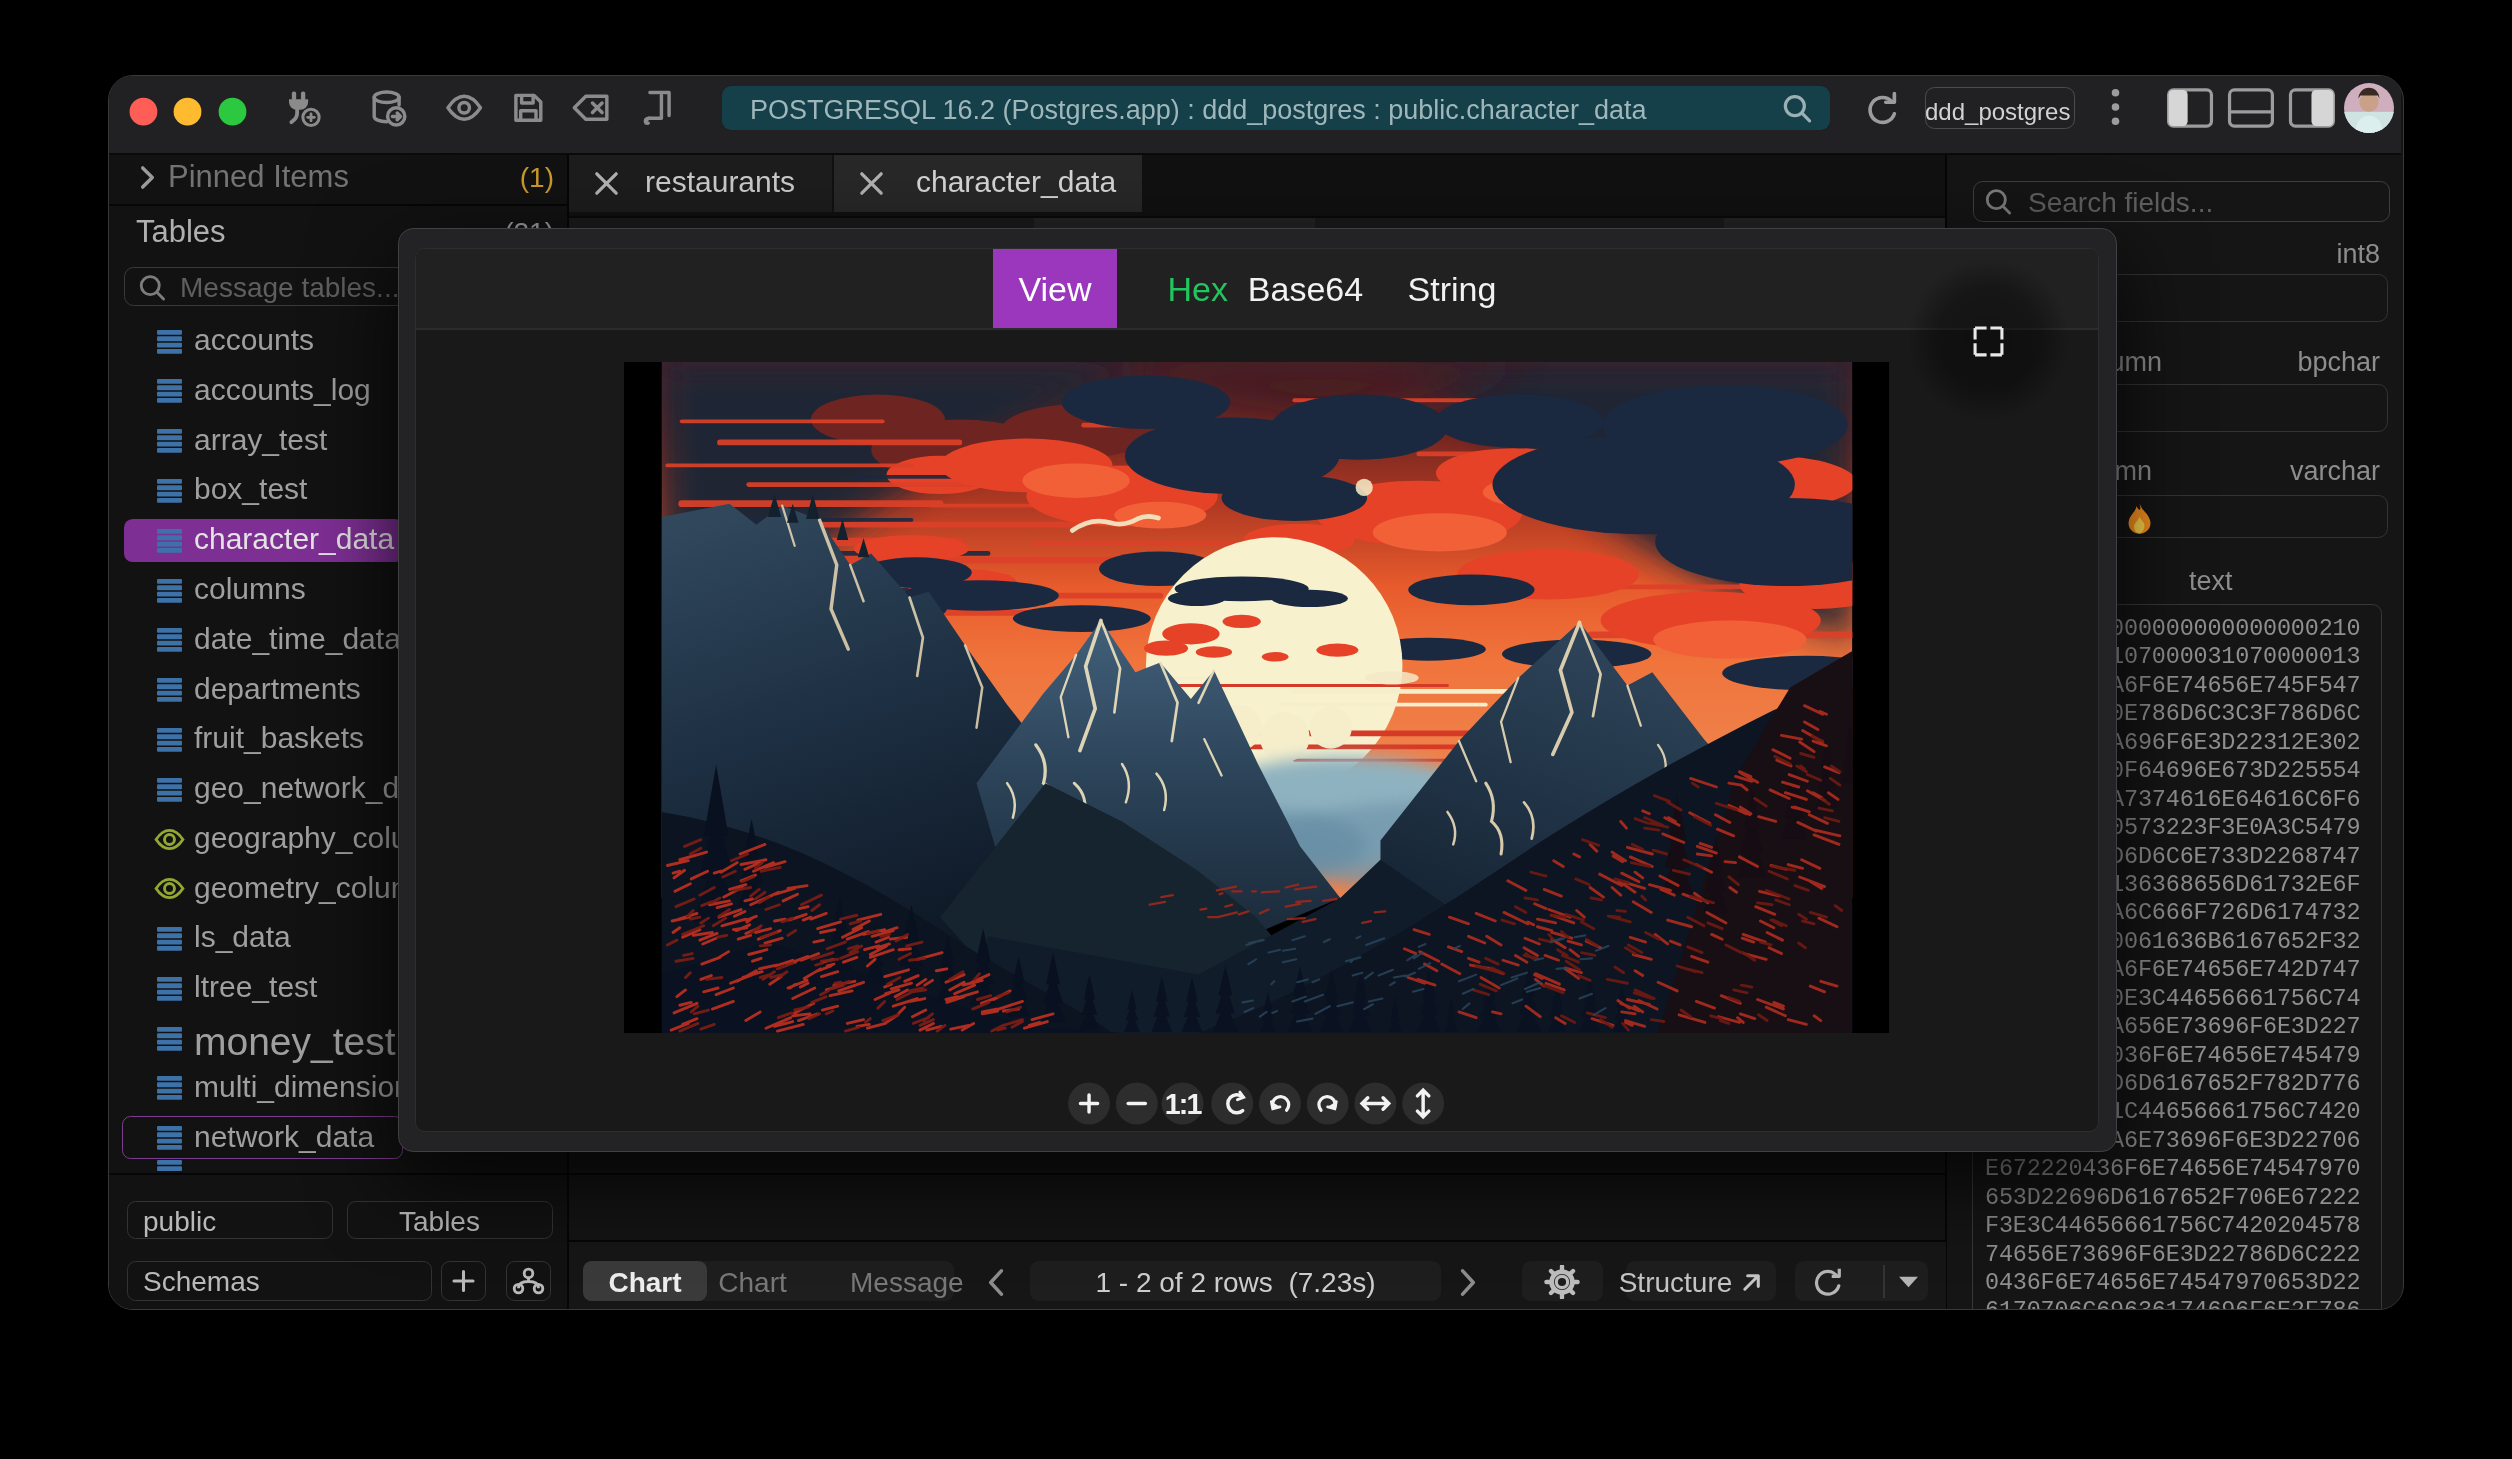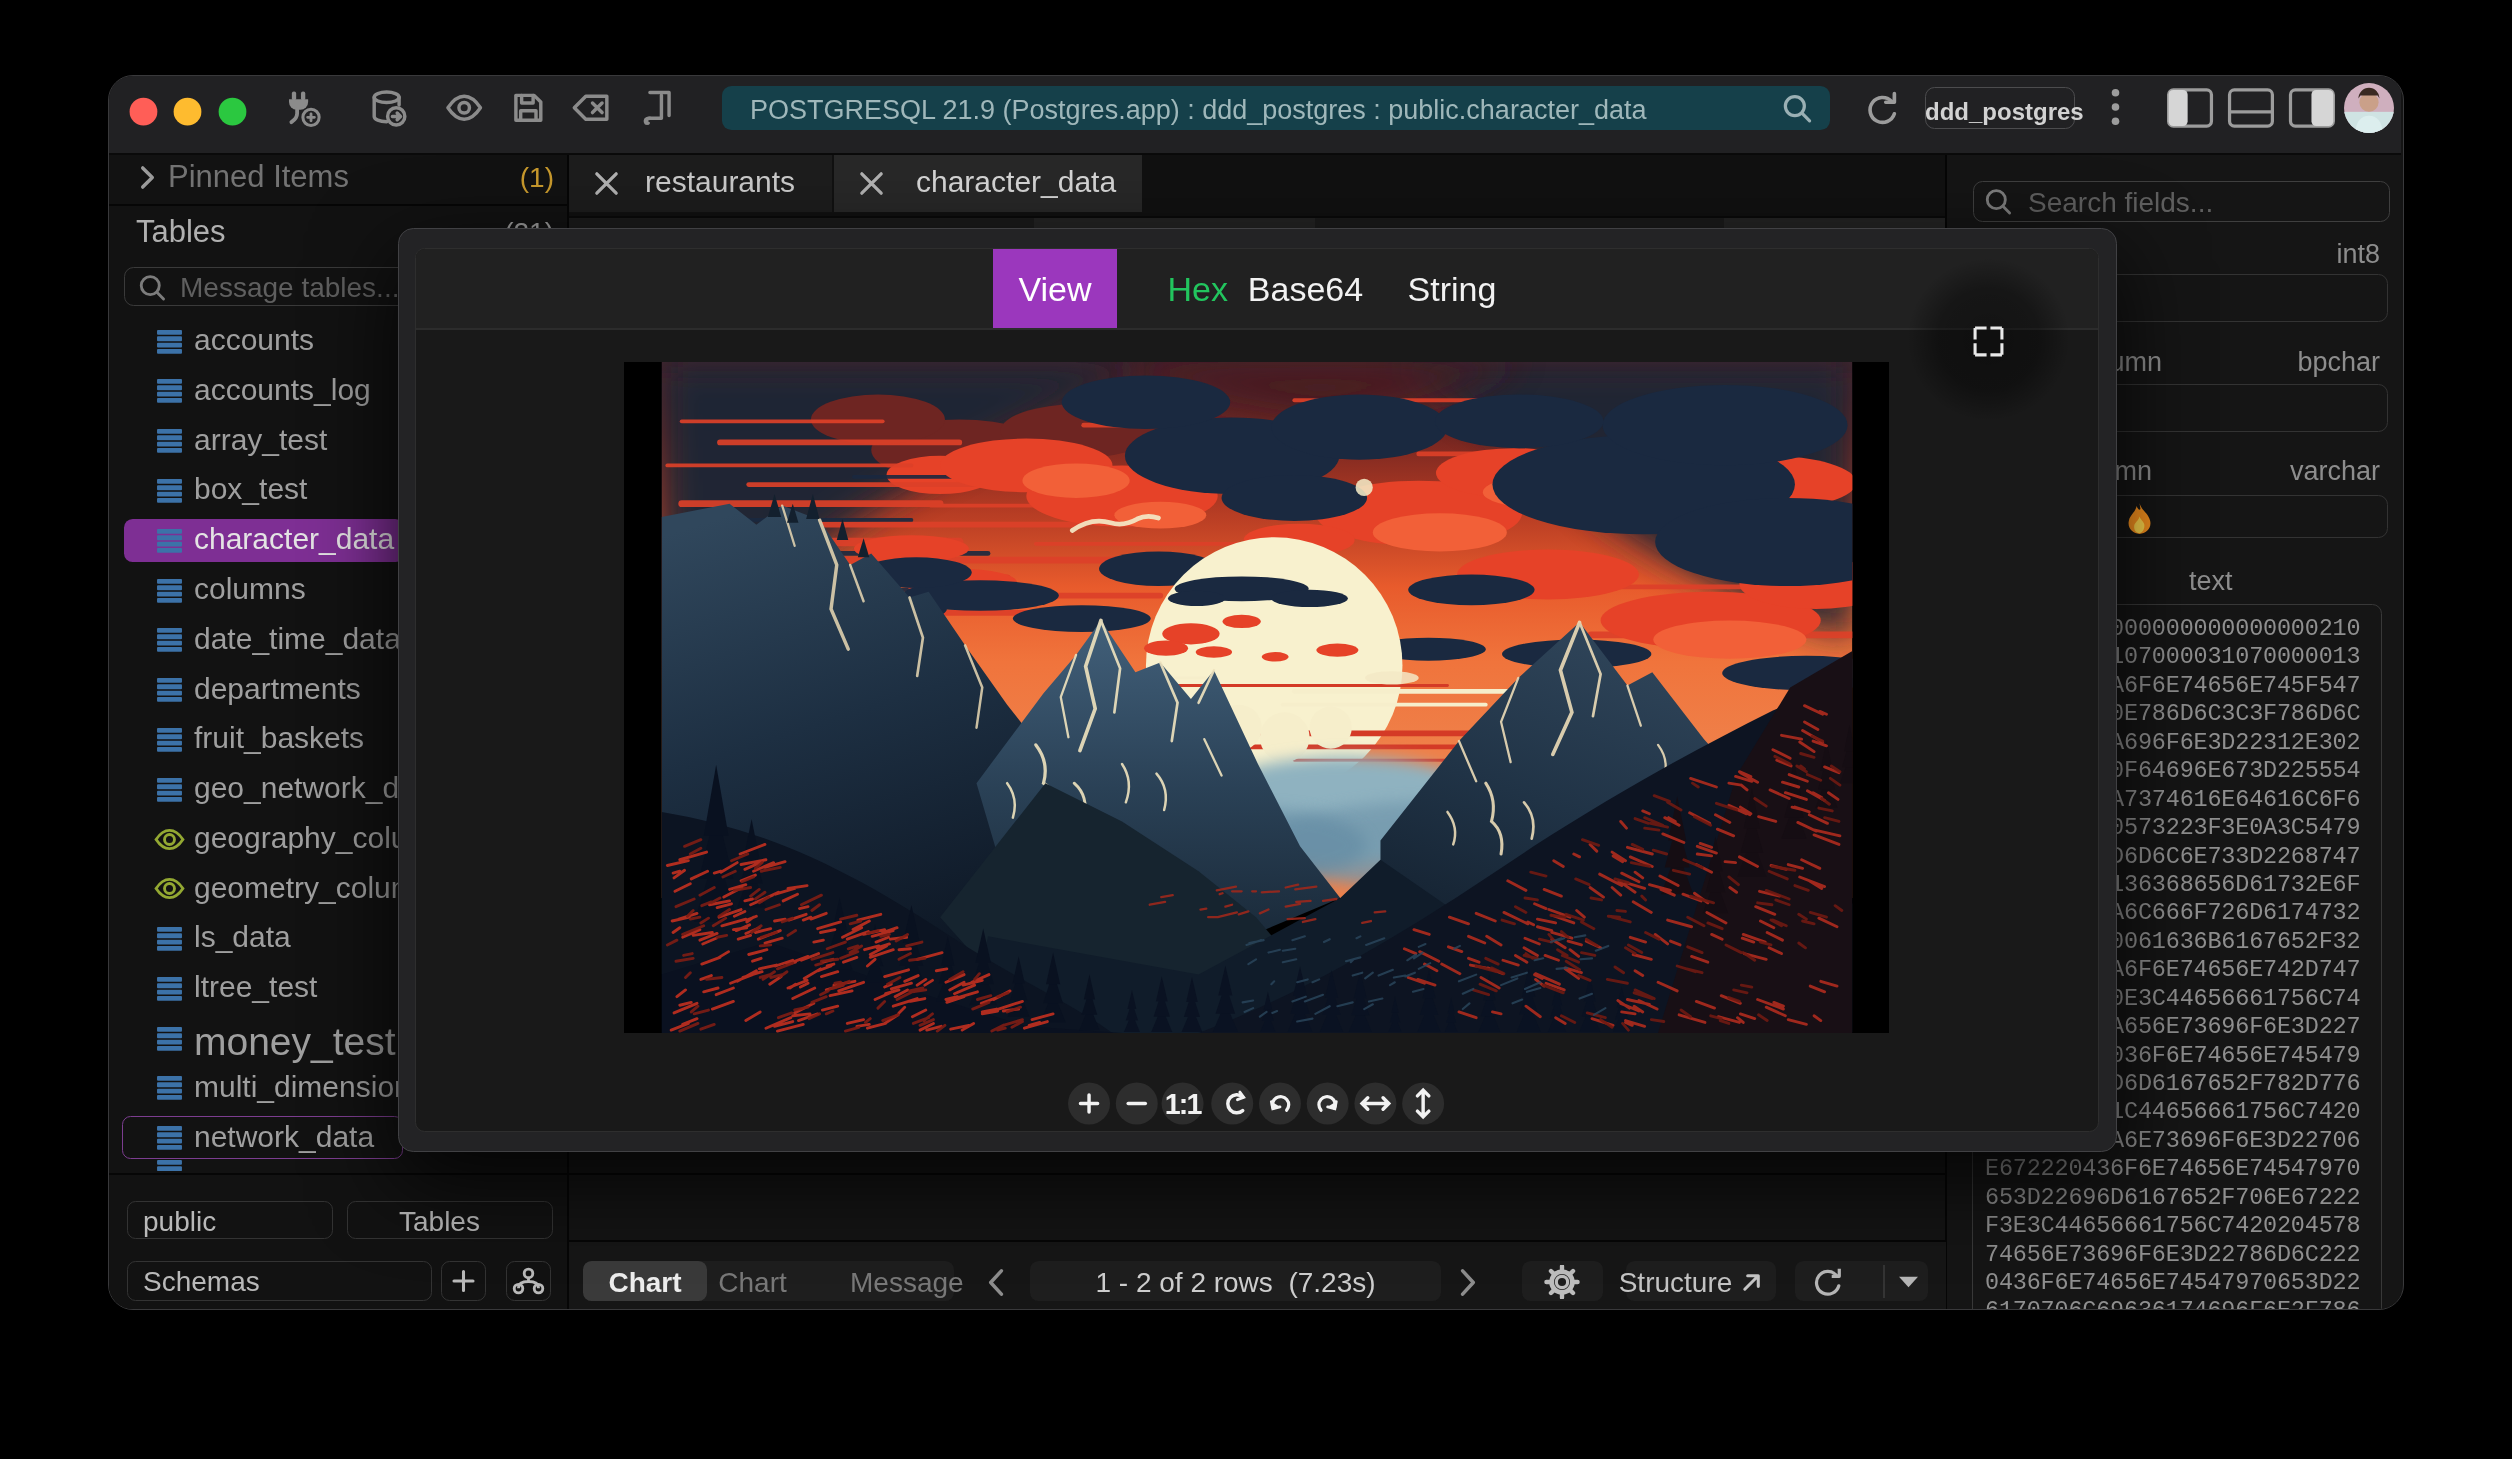--- a/index.html
+++ b/index.html
@@ -49,31 +49,31 @@
       <path d="M-6,-12 h22 v24 h-22 l-12,-12 z"></path>
       <path d="M1,-5 l10,10 M11,-5 l-10,10"></path>
     </g>
 
     <g class="ticon" transform="translate(575,33)">
       <path d="M-10,-16 h20 v24 M-12,16 h-2 c0,0 -1,-5 4,-5 h12 v-24" fill="none"></path>
       <path d="M-12,16 c-4,0 -4,-5 2,-5" fill="none"></path>
     </g>
   </svg>
   <div class="abs" style="left:613px;top:9.6px;width:1108px;height:44px;background:#15404a;border-radius:9.6px;"></div>
-  <div class="abs" style="left:641px;top:19px;font-size:27px;color:#9fb7ba;white-space:nowrap;">POSTGRESQL 21.9 (Postgres.app) : ddd_postgres : public.character_data</div>
+  <div class="abs" style="left:641px;top:19px;font-size:27px;color:#9fb7ba;white-space:nowrap;">POSTGRESQL 16.2 (Postgres.app) : ddd_postgres : public.character_data</div>
   <svg class="abs" style="left:1664px;top:9.6px" width="57" height="44" viewBox="0 0 60 46">
       <circle cx="23" cy="21" r="10" fill="none" stroke="#9ab0b4" stroke-width="3.4"></circle>
       <path d="M30.5,28.5 l8,8" stroke="#9ab0b4" stroke-width="3.4" stroke-linecap="round"></path>
     </svg>
   <svg class="abs" style="left:1748px;top:8.6px" width="46" height="46" viewBox="0 0 48 48">
       <path d="M36,17 a13,13 0 1 0 3,13" fill="none" stroke="#9c9c9c" stroke-width="3.8" stroke-linecap="round"></path>
       <path d="M39,9 v9 h-9" fill="none" stroke="#9c9c9c" stroke-width="3.8" stroke-linecap="round" stroke-linejoin="round"></path>
     </svg>
   <div class="abs" style="left:1816px;top:10.5px;width:150px;height:42px;border:1.9px solid #4c4c4e;border-radius:9.6px;"></div>
-  <div class="abs" style="left:1816px;top:22px;width:124px;text-align:center;font-size:24px;color:#d2d2d2;font-weight:bold;">ddd_postgres</div>
+  <div class="abs" style="left:1816px;top:22px;width:124px;text-align:center;font-size:24px;color:#d2d2d2;">ddd_postgres</div>
   <svg class="abs" style="left:1997px;top:12.4px" width="19" height="38" viewBox="0 0 20 40">
       <circle cx="10" cy="5" r="4" fill="#9c9c9c"></circle>
       <circle cx="10" cy="20" r="4" fill="#9c9c9c"></circle>
       <circle cx="10" cy="35" r="4" fill="#9c9c9c"></circle>
     </svg>
   <svg class="abs" style="left:2057px;top:12.4px" width="249" height="40" viewBox="0 0 260 42">
     <g stroke="#9c9c9c" stroke-width="3.4" fill="none">
       <rect x="2" y="2" width="45" height="38" rx="5"></rect>
         <rect x="66" y="2" width="45" height="38" rx="5"></rect>
         <rect x="130" y="2" width="45" height="38" rx="5"></rect>

